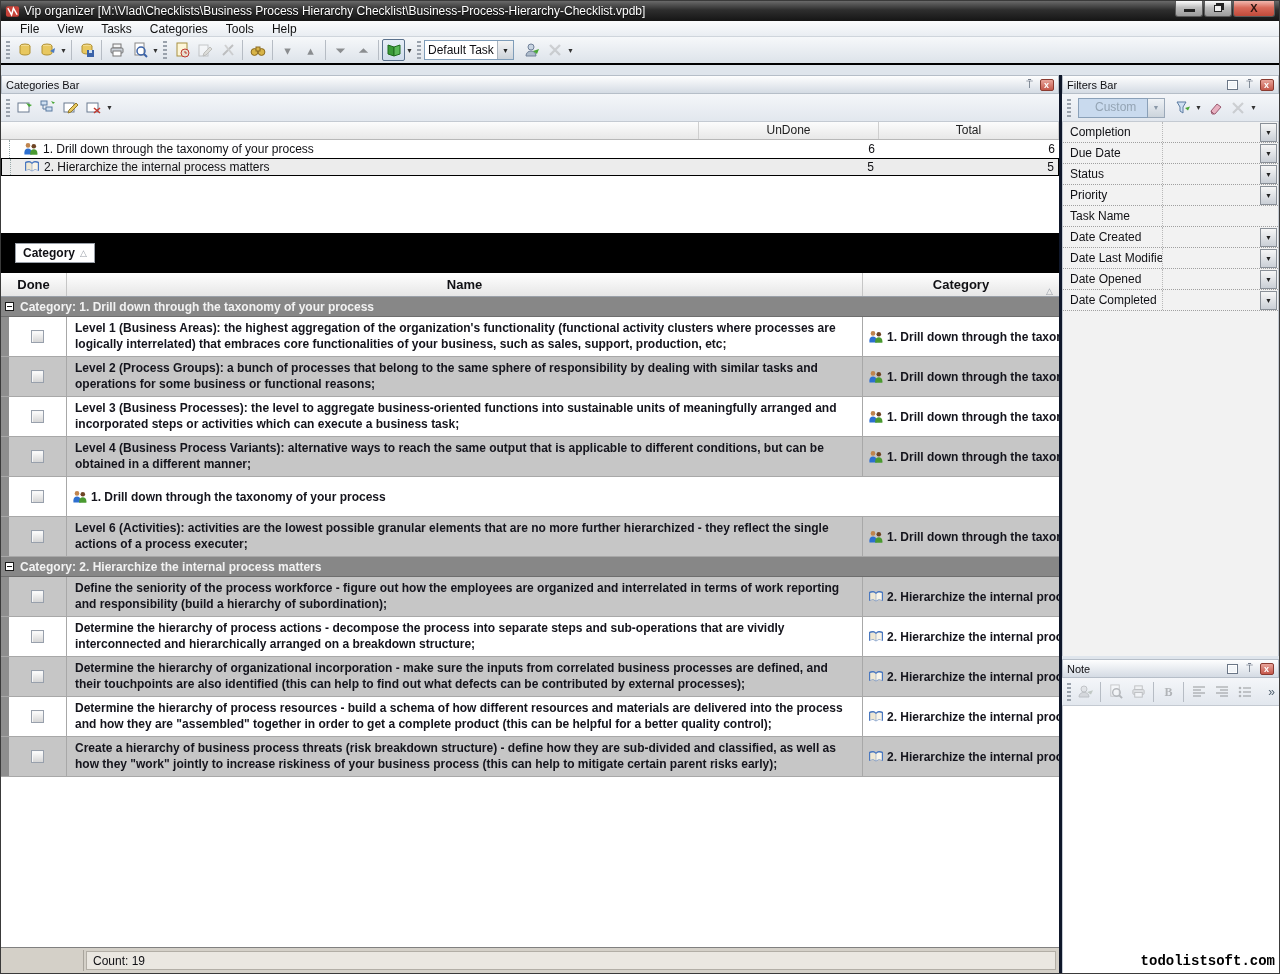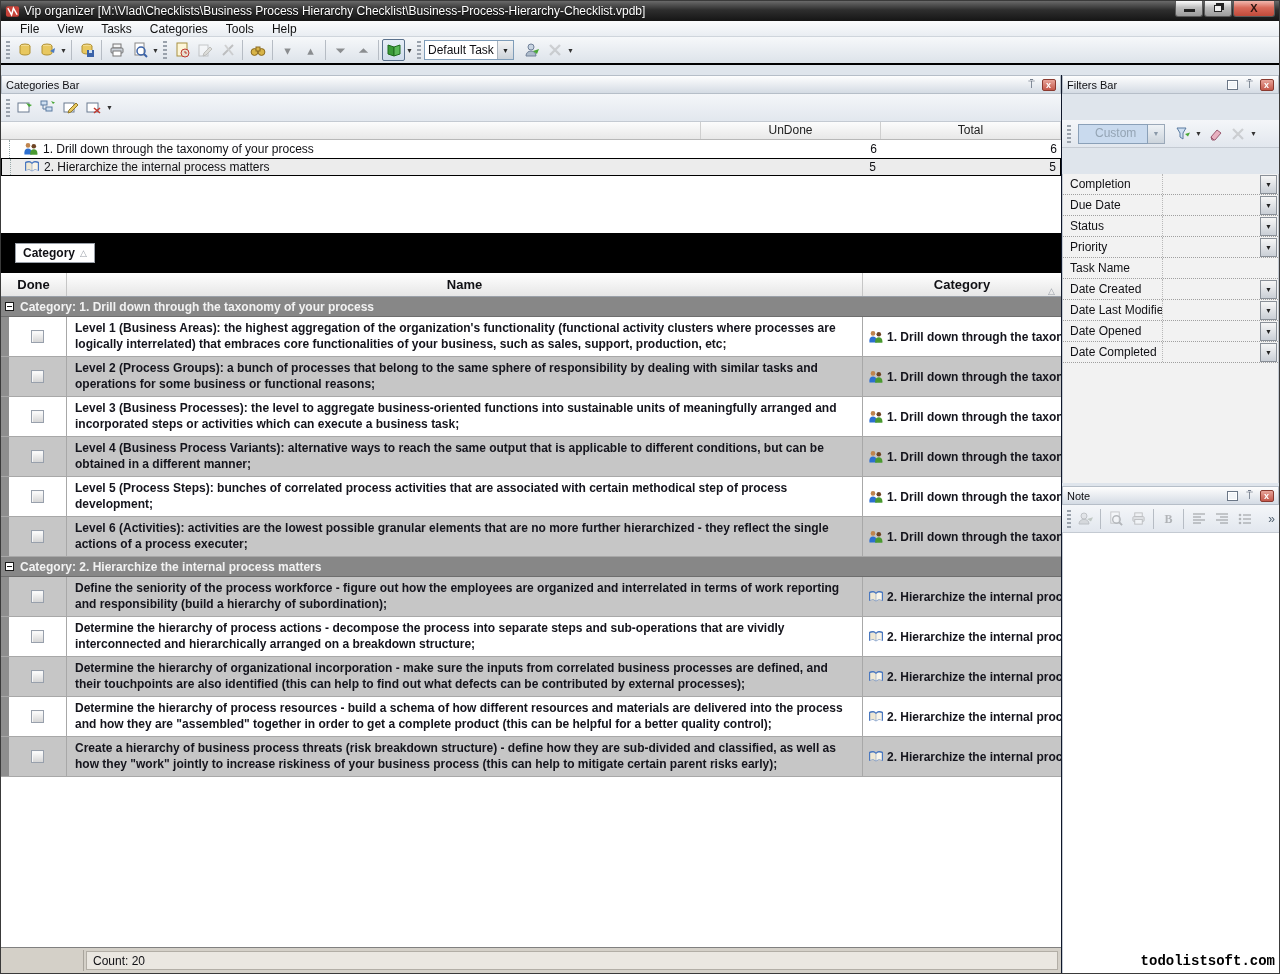--- a/index.html
+++ b/index.html
@@ -30,21 +30,21 @@
   .tbtn.disabled { opacity:.40; filter:grayscale(85%); }
   .tsep { width:1px; height:20px; background:#b6bcc4; margin:0 3px; }
   .dd-mini { font-size:7px; color:#333; width:9px; text-align:center; }
   .combo { display:flex; height:20px; border:1px solid #7f9db9; background:#fff; align-items:center; }
   .combo .combo-text { width:72px; padding:0 3px; font-size:12px; white-space:nowrap; overflow:hidden; }
   .combo .combo-arrow { width:16px; height:18px; background:linear-gradient(#f4f4f4,#cdd3da); border-left:1px solid #aab4be; font-size:7px; display:flex; align-items:center; justify-content:center; color:#222; }
   .glyph { font-size:13px; line-height:1; }
 
   
   .content { position:absolute; top:74px; bottom:0; left:0; right:0; display:flex; }
-  .left-col { width:1061px; display:flex; flex-direction:column; background:#fff; border-right:1px solid #0f172a; }
+  .left-col { width:1061px; display:flex; flex-direction:column; background:#fff; border-right:3px solid #0f172a; }
   .right-col { flex:1; display:flex; flex-direction:column; background:#dfe5ec; }
 
   
   .panel-title { height:19px; background:linear-gradient(#fefefe,#d4dbe4); border:1px solid #b6bec8; display:flex; align-items:center; padding:0 4px; font-size:11px; }
   .panel-title .pt-label { flex:1; }
   .pt-ico { width:15px; height:13px; margin-left:2px; display:flex; align-items:center; justify-content:center; }
   .pt-restore { width:11px; height:10px; border:1px solid #6a7686; background:#f2f5f8; box-shadow:inset 0 0 0 1px #fff; }
   .pt-pin { font-size:11px; color:#4a5668; transform:rotate(0deg); }
   .pt-close { width:14px; height:12px; background:linear-gradient(#e8a49a,#c4574a); border:1px solid #8a3a30; border-radius:2px; color:#fff; font-size:9px; font-weight:bold; line-height:11px; text-align:center; }
   .panel-toolbar { height:28px; background:linear-gradient(#f4f6f9,#e2e7ee); display:flex; align-items:center; padding-left:2px; border-bottom:1px solid #c4cad2; }
@@ -85,21 +85,21 @@
   .cell-name { width:796px; flex:none; padding:3px 6px 3px 8px; font-size:12px; line-height:16px; border-right:1px solid #a8a8a8; color:#14141c; overflow:hidden; }
   .cell-category { flex:1; display:flex; align-items:center; padding-left:5px; font-size:12px; white-space:nowrap; overflow:hidden; color:#14141c; }
   .cell-category .cat-icon { margin-right:3px; }
 
   
   .statusbar { height:26px; background:#d4d0c8; border-top:1px solid #808080; position:relative; flex:none; }
   .status-seg { position:absolute; left:0; top:2px; bottom:2px; width:83px; border-right:1px solid #a8a49c; }
   .status-count { position:absolute; left:85px; right:3px; top:3px; bottom:3px; background:#eae7e1; border:1px solid #b2aea6; padding:1px 6px; font-size:12px; line-height:17px; }
 
   
-  .filters-panel { height:408px; display:flex; flex-direction:column;gap:26px; }
+  .filters-panel { height:581px; display:flex; flex-direction:column; }
   .filters-body { flex:1; background:#f2f2f2; border-left:1px solid #c4cad2; border-right:1px solid #c4cad2; overflow:hidden; }
   .filter-row { height:21px; display:flex; align-items:center; border-bottom:1px dotted #a0a0a0; }
   .filter-label { width:100px; padding-left:7px; font-size:12px; white-space:nowrap; overflow:hidden; flex:none; border-right:1px dotted #b8b8b8; line-height:20px; height:100%; }
   .filter-value { flex:1; }
   .filter-dd { width:17px; height:19px; margin-right:1px; border:1px solid #8a9098; background:linear-gradient(#f6f6f6,#cacfd6); font-size:7px; color:#222; display:flex; align-items:center; justify-content:center; flex:none; }
   .filters-combo { display:flex; height:20px; margin-left:4px; }
   .filters-combo .fc-text { width:70px; background:#c9daee; border:1px solid #8aa0b8; color:#94a4b4; font-size:12px; padding:1px 16px; white-space:nowrap; overflow:hidden; }
   .filters-combo .fc-arrow { width:17px; background:linear-gradient(#eef2f6,#ccd4dc); border:1px solid #9aa8b8; border-left:none; font-size:7px; color:#8a98a8; display:flex; align-items:center; justify-content:center; }
 
   
@@ -425,21 +425,20 @@
                 </svg>
               </span>
               <span>1. Drill down through the taxonomy of your process</span>
             </div>
           </div>
           <div class="task-row">
             <div class="row-strip"></div>
             <div class="cell-done">
               <span class="checkbox"></span>
             </div>
-            <div class="cell-name">Level 5 (Process Steps): bunches of correlated process activities that are associated with certain methodical step of process development;</div>
             <div class="cell-category">
               <span class="cat-icon">
                 <svg width="16" height="14" viewBox="0 0 16 14">
                   <circle cx="5" cy="3.4" r="2.3" fill="#c0854f"></circle>
                   <path d="M1.4 10.4c0-2.6 1.6-4 3.6-4s3.6 1.4 3.6 4v2H1.4z" fill="#2d6fd0"></path>
                   <circle cx="10.8" cy="4.2" r="2.3" fill="#6e4424"></circle>
                   <path d="M7.2 11.2c0-2.6 1.6-4 3.6-4s3.6 1.4 3.6 4v1.6H7.2z" fill="#4a9a30"></path>
                 </svg>
               </span>
               <span>1. Drill down through the taxonomy of your process</span>
@@ -549,21 +548,21 @@
                   <path d="M13.8 3c-2-.8-3.9-.7-5.6.9v7c1.7-1.6 3.6-1.7 5.6-.9z" fill="#f9f5e9"></path>
                 </svg>
               </span>
               <span>2. Hierarchize the internal process matters</span>
             </div>
           </div>
         </div>
 
       <div class="statusbar">
         <div class="status-seg"></div>
-        <div class="status-count">Count: 20</div>
+        <div class="status-count">Count: 19</div>
       </div>
     </div>
 
     <div class="right-col">
 
       <div class="filters-panel">
         <div class="panel-title">
           <span class="pt-label">Filters Bar</span>
           <span class="pt-ico">
               <span class="pt-restore"></span>

